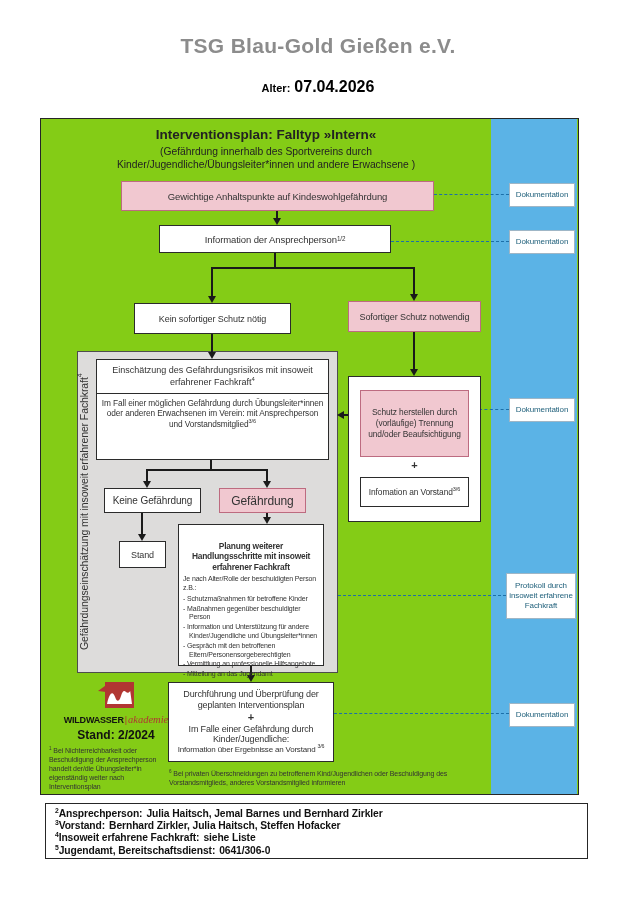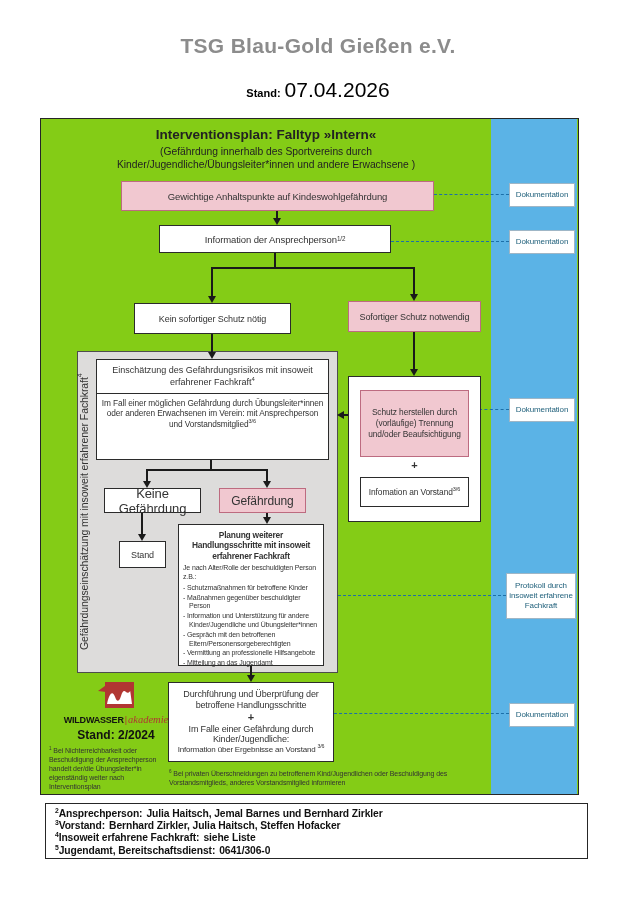--- a/index.html
+++ b/index.html
@@ -8,21 +8,21 @@
   }
   html,body{margin:0;padding:0;background:#fff;}
   #page{position:relative;width:636px;height:900px;background:#fff;overflow:hidden;
         font-family:"Liberation Sans",sans-serif;color:#333;}
   sup{font-size:0.66em;line-height:0;}
   
   .org-title{position:absolute;left:0;top:34px;width:100%;text-align:center;
              font-size:21px;font-weight:bold;color:#8C8C8C;letter-spacing:0.3px;}
   .stand-row{position:absolute;left:0;top:78px;width:100%;text-align:center;color:#000;}
   .stand-label{font-size:11px;font-weight:bold;}
-  .stand-date{font-size:21px;font-weight:400;margin-left:4px;margin-top:40px;}
+  .stand-date{font-size:16px;font-weight:700;margin-left:4px;margin-top:40px;}
   
   .frame{position:absolute;left:40px;top:118px;width:539px;height:677px;
          border:1.5px solid #262626;background:#84cc16;box-sizing:border-box;}
   .bluecol{position:absolute;left:450px;top:0;bottom:0;right:1px;background:var(--blue-col);}
   
   .dtitle{position:absolute;left:0;top:8px;width:450px;text-align:center;
           font-size:13.5px;font-weight:bold;color:#222;}
   .dsub{position:absolute;left:0;top:26px;width:450px;text-align:center;
         font-size:10.3px;line-height:13px;color:#222;}
   
@@ -40,21 +40,21 @@
       border:1.3px solid #2b2b2b;background:#fff;}
   .af-head{box-sizing:border-box;height:34px;display:flex;align-items:center;justify-content:center;
            border-bottom:1.3px solid #2b2b2b;padding:2px 8px;text-align:center;
            font-size:9px;line-height:11.5px;}
   .af-cols{display:flex;}
   .af-cell{flex:1;box-sizing:border-box;height:65px;padding:4px 2px;font-size:8.3px;
            line-height:10.4px;text-align:center;letter-spacing:-0.1px;}
   .af-cell-left{border-right:1.3px solid #2b2b2b;}
   
   .plan{position:absolute;left:137px;top:405px;width:146px;height:142px;box-sizing:border-box;
-        border:1.3px solid #2b2b2b;background:#fff;padding:5px 4px;}
+        border:1.3px solid #2b2b2b;background:#fff;padding:16px 4px;}
   .plan-title{text-align:center;font-weight:bold;font-size:8.4px;line-height:10.4px;
               letter-spacing:-0.2px;margin-bottom:3px;}
   .plan-intro{font-size:7px;line-height:8.8px;letter-spacing:-0.15px;margin-bottom:2px;text-align:left;}
   .pb{font-size:7px;line-height:8.8px;letter-spacing:-0.15px;text-align:left;
       padding-left:6px;text-indent:-6px;margin-bottom:1px;}
   
   .durch{position:absolute;left:127px;top:563px;width:166px;height:80px;box-sizing:border-box;
          border:1.3px solid #2b2b2b;background:#fff;display:flex;flex-direction:column;
          justify-content:center;text-align:center;padding:3px 6px;}
   .durch .l1{font-size:9px;line-height:10.8px;letter-spacing:-0.15px;}
@@ -93,21 +93,21 @@
   .c-row{font-size:10.3px;line-height:12.2px;font-weight:bold;color:#111;letter-spacing:-0.1px;}
   .c-val{margin-left:4px;}
 </style>
 </head>
 <body>
 
 <div id="page">
 
   <div class="org-title">TSG Blau-Gold Gießen e.V.</div>
   <div class="stand-row">
-    <span class="stand-label">Stand:</span><span class="stand-date">07.04.2026</span>
+    <span class="stand-label">Alter:</span><span class="stand-date">07.04.2026</span>
   </div>
 
   <div class="frame">
     <div class="bluecol"></div>
 
     <div class="dtitle">Interventionsplan: Falltyp »Intern«</div>
     <div class="dsub">
       <div>(Gefährdung innerhalb des Sportvereins durch</div>
       <div>Kinder/Jugendliche/Übungsleiter*innen und andere Erwachsene )</div>
     </div>
@@ -163,39 +163,39 @@
       <div class="af-head">
         <div><span>Einschätzung des Gefährdungsrisikos mit insoweit erfahrener Fachkraft</span><sup>4</sup></div>
       </div>
       <div class="af-cols">
         <div class="af-cell">
           <span>Im Fall einer möglichen Gefährdung durch Übungsleiter*innen oder anderen Erwachsenen im Verein: mit Ansprechperson und Vorstandsmitglied</span><sup>3/6</sup>
         </div>
       </div>
     </div>
 
-    <div class="bx" style="left:63px;top:369px;width:97px;height:25px;font-size:13px;">Keine Gefährdung</div>
+    <div class="bx" style="left:63px;top:369px;width:97px;height:25px;font-size:10px;">Keine Gefährdung</div>
 
     <div class="bx pink" style="left:178px;top:369px;width:87px;height:25px;font-size:12px;">Gefährdung</div>
 
     <div class="bx" style="left:78px;top:422px;width:47px;height:27px;font-size:9px;">Stand</div>
 
     <div class="plan">
       <div class="plan-title">Planung weiterer Handlungsschritte mit insoweit erfahrener Fachkraft</div>
       <div class="plan-intro">Je nach Alter/Rolle der beschuldigten Person z.B.:</div>
       <div class="pb">- Schutzmaßnahmen für betroffene Kinder</div>
       <div class="pb">- Maßnahmen gegenüber beschuldigter Person</div>
       <div class="pb">- Information und Unterstützung für andere Kinder/Jugendliche und Übungsleiter*innen</div>
       <div class="pb">- Gespräch mit den betroffenen Eltern/Personensorgeberechtigten</div>
       <div class="pb">- Vermittlung an professionelle Hilfsangebote</div>
       <div class="pb">- Mitteilung an das Jugendamt</div>
     </div>
 
     <div class="durch">
-      <div class="l1">Durchführung und Überprüfung der betroffene Handlungsschritte</div>
+      <div class="l1">Durchführung und Überprüfung der geplanten Interventionsplan</div>
       <div class="plus">+</div>
       <div class="l1">Im Falle einer Gefährdung durch Kinder/Jugendliche:</div>
       <div class="l3">
         <span>Information über Ergebnisse an Vorstand </span><sup>3/6</sup>
       </div>
     </div>
 
     <div class="cont">
       <div class="bx pink cont-pink">Schutz herstellen durch (vorläufige) Trennung und/oder Beaufsichtigung</div>
       <div class="cont-plus">+</div>

